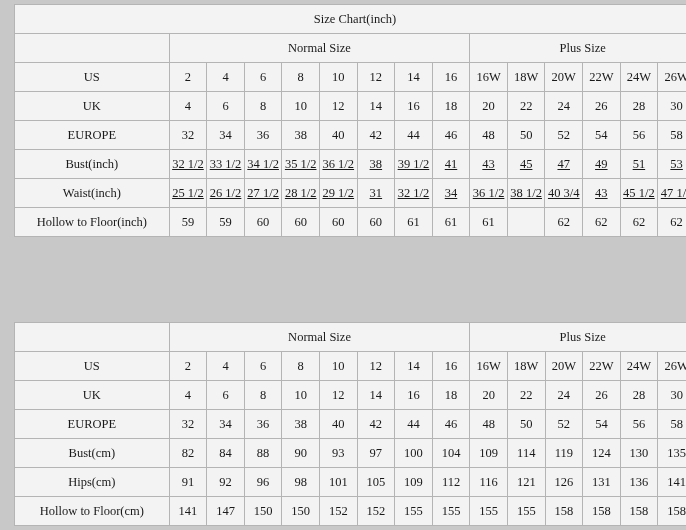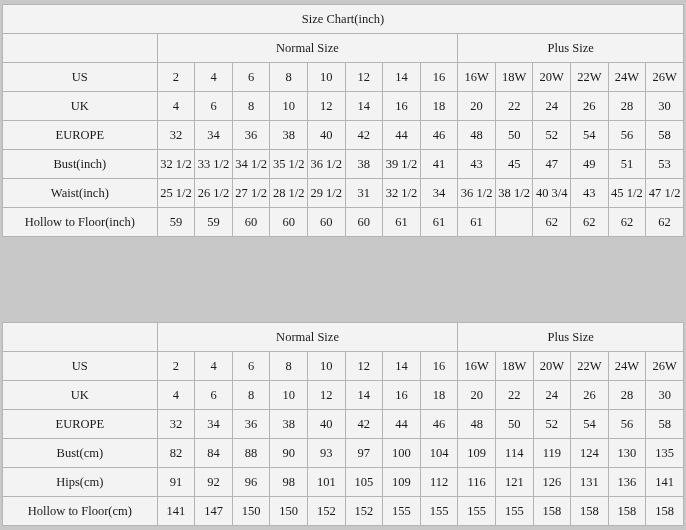--- a/index.html
+++ b/index.html
@@ -14,21 +14,21 @@
     color: #1a1a1a;
     overflow: hidden;
   }
   .page {
     width: 686px;
     height: 530px;
     box-sizing: border-box;
     display: flex;
     flex-direction: column;
     justify-content: space-between;
-    padding: 4px 2px;
+    padding: 4px 14px;
   }
   table.chart {
     border-collapse: collapse;
     width: 682px;
     background: #f3f3f3;
     table-layout: fixed;
   }
   table.chart td {
     border: 1px solid #b4b4b4;
     text-align: center;
@@ -54,21 +54,21 @@
   }
   td.rowlabel {
     font-size: 13.5px;
     text-align: center;
   }
   td.blank {
     background: #f3f3f3;
   }
   .w-label { width: 142px; }
   .w-cell { width: 34.5px; }
-  .small { font-size: 11.5px; }
+  .small { font-size: 11.5px; text-decoration: underline; }
   .spacer { height: 6px; }
 </style>
 </head>
 <body>
 
 <div class="page">
 
   <table class="chart">
     <colgroup>
       <col class="w-label">

